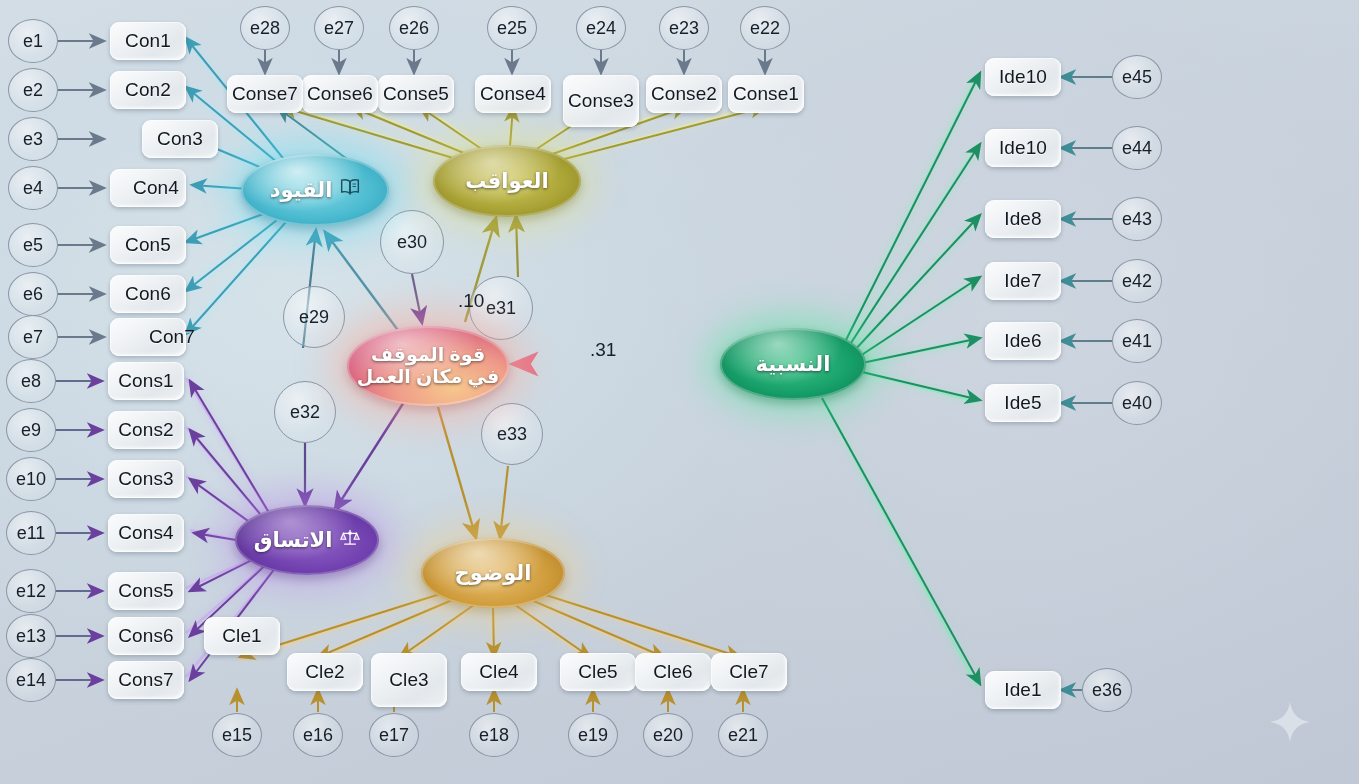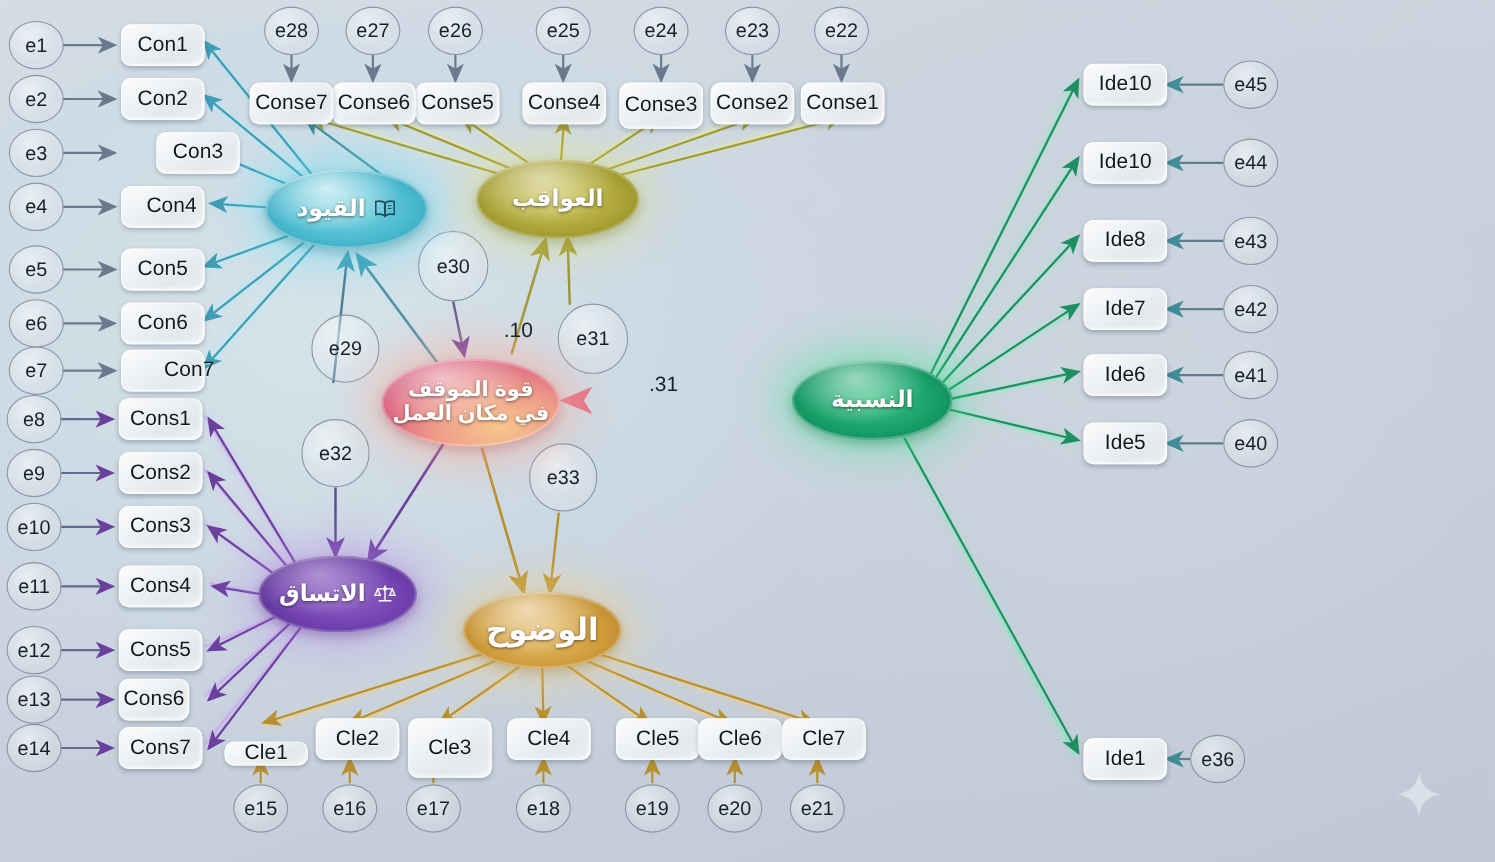--- a/index.html
+++ b/index.html
@@ -39,21 +39,21 @@
   }
   
   .ell{
     border-radius:50%;
     display:flex;align-items:center;justify-content:center;
     text-align:center;color:#ffffff;
     font-weight:bold;direction:rtl;
     text-shadow:0 1px 3px rgba(0,0,0,.55);
     line-height:1.15;
   }
-  .ell .lbl{display:flex;align-items:center;justify-content:center;gap:8px;}
+  .ell .lbl{display:flex;justify-content:center;gap:8px;}
   .ell .ic{display:inline-block;line-height:0;}
 
   #e-qyod{background:
       radial-gradient(ellipse at 38% 24%, rgba(255,255,255,.72) 0%, rgba(255,255,255,0) 52%),
       radial-gradient(ellipse at 50% 50%, #7fd6e4 0%, #49b9cf 58%, #2f96ae 100%);
       box-shadow:0 0 34px 14px rgba(90,225,245,.42), 0 4px 10px rgba(20,60,80,.35),
                  0 0 0 2px rgba(255,255,255,.28) inset;font-size:21px;}
   #e-awaqib{background:
       radial-gradient(ellipse at 40% 24%, rgba(255,255,255,.55) 0%, rgba(255,255,255,0) 55%),
       radial-gradient(ellipse at 50% 50%, #cfc85a 0%, #a9a234 58%, #857f23 100%);
@@ -66,21 +66,21 @@
                  0 0 0 2px rgba(255,255,255,.25) inset;font-size:19px;}
   #e-ittisaq{background:
       radial-gradient(ellipse at 38% 24%, rgba(255,255,255,.42) 0%, rgba(255,255,255,0) 52%),
       radial-gradient(ellipse at 55% 55%, #8e5fc4 0%, #6f3fae 52%, #4a2a7a 100%);
       box-shadow:0 0 34px 14px rgba(186,140,236,.45), 0 4px 10px rgba(45,20,80,.38),
                  0 0 0 2px rgba(255,255,255,.2) inset;font-size:21px;}
   #e-wodoh{background:
       radial-gradient(ellipse at 40% 22%, rgba(255,255,255,.6) 0%, rgba(255,255,255,0) 55%),
       radial-gradient(ellipse at 50% 55%, #e7bc6a 0%, #cf9c3b 55%, #a77722 100%);
       box-shadow:0 0 34px 14px rgba(242,206,130,.45), 0 4px 10px rgba(90,65,10,.32),
-                 0 0 0 2px rgba(255,255,255,.25) inset;font-size:28px;}
+                 0 0 0 2px rgba(255,255,255,.25) inset;font-size:21px;}
   #e-nisbiya{background:
       radial-gradient(ellipse at 40% 22%, rgba(255,255,255,.55) 0%, rgba(255,255,255,0) 52%),
       radial-gradient(ellipse at 50% 50%, #3fc389 0%, #17a06a 55%, #0b7a4c 100%);
       box-shadow:0 0 34px 14px rgba(70,230,150,.42), 0 4px 10px rgba(5,60,35,.36),
                  0 0 0 2px rgba(255,255,255,.25) inset;font-size:21px;}
 
   .plabel{position:absolute;color:#16202b;font-size:19px;}
 
   #sparkle{position:absolute;left:1268px;top:700px;width:44px;height:44px;opacity:.85;}
 </style>
@@ -312,43 +312,43 @@
       <div class="node rect" style="left: 108px; top: 362px; width: 76px; height: 38px;">Cons1</div>
       <div class="node circ" style="left: 6px; top: 359px; width: 50px; height: 44px;">e8</div>
       <div class="node rect" style="left: 108px; top: 411px; width: 76px; height: 38px;">Cons2</div>
       <div class="node circ" style="left: 6px; top: 408px; width: 50px; height: 44px;">e9</div>
       <div class="node rect" style="left: 108px; top: 460px; width: 76px; height: 38px;">Cons3</div>
       <div class="node circ" style="left: 6px; top: 457px; width: 50px; height: 44px;">e10</div>
       <div class="node rect" style="left: 108px; top: 514px; width: 76px; height: 38px;">Cons4</div>
       <div class="node circ" style="left: 6px; top: 511px; width: 50px; height: 44px;">e11</div>
       <div class="node rect" style="left: 108px; top: 572px; width: 76px; height: 38px;">Cons5</div>
       <div class="node circ" style="left: 6px; top: 569px; width: 50px; height: 44px;">e12</div>
-      <div class="node rect" style="left: 108px; top: 617px; width: 64px; height: 38px;">Cons6</div>
+      <div class="node rect" style="left: 108px; top: 617px; width: 76px; height: 38px;">Cons6</div>
       <div class="node circ" style="left: 6px; top: 614px; width: 50px; height: 44px;">e13</div>
       <div class="node rect" style="left: 108px; top: 661px; width: 76px; height: 38px;">Cons7</div>
       <div class="node circ" style="left: 6px; top: 658px; width: 50px; height: 44px;">e14</div>
-      <div class="node rect" style="left: 204px; top: 674px; width: 76px; height: 22px;">Cle1</div>
+      <div class="node rect" style="left: 204px; top: 617px; width: 76px; height: 38px;">Cle1</div>
       <div class="node circ" style="left: 212px; top: 713px; width: 50px; height: 44px;">e15</div>
       <div class="node rect" style="left: 287px; top: 653px; width: 76px; height: 38px;">Cle2</div>
       <div class="node circ" style="left: 293px; top: 713px; width: 50px; height: 44px;">e16</div>
       <div class="node rect" style="left: 371px; top: 653px; width: 76px; height: 54px;">Cle3</div>
       <div class="node circ" style="left: 369px; top: 713px; width: 50px; height: 44px;">e17</div>
       <div class="node rect" style="left: 461px; top: 653px; width: 76px; height: 38px;">Cle4</div>
       <div class="node circ" style="left: 469px; top: 713px; width: 50px; height: 44px;">e18</div>
       <div class="node rect" style="left: 560px; top: 653px; width: 76px; height: 38px;">Cle5</div>
       <div class="node circ" style="left: 568px; top: 713px; width: 50px; height: 44px;">e19</div>
       <div class="node rect" style="left: 635px; top: 653px; width: 76px; height: 38px;">Cle6</div>
       <div class="node circ" style="left: 643px; top: 713px; width: 50px; height: 44px;">e20</div>
       <div class="node rect" style="left: 711px; top: 653px; width: 76px; height: 38px;">Cle7</div>
       <div class="node circ" style="left: 718px; top: 713px; width: 50px; height: 44px;">e21</div>
       <div class="node rect" style="left: 728px; top: 75px; width: 76px; height: 38px;">Conse1</div>
       <div class="node circ" style="left: 740px; top: 6px; width: 50px; height: 44px;">e22</div>
       <div class="node rect" style="left: 646px; top: 75px; width: 76px; height: 38px;">Conse2</div>
       <div class="node circ" style="left: 659px; top: 6px; width: 50px; height: 44px;">e23</div>
-      <div class="node rect" style="left: 563px; top: 75px; width: 76px; height: 42px;">Conse3</div>
+      <div class="node rect" style="left: 563px; top: 75px; width: 76px; height: 52px;">Conse3</div>
       <div class="node circ" style="left: 576px; top: 6px; width: 50px; height: 44px;">e24</div>
       <div class="node rect" style="left: 475px; top: 75px; width: 76px; height: 38px;">Conse4</div>
       <div class="node circ" style="left: 487px; top: 6px; width: 50px; height: 44px;">e25</div>
       <div class="node rect" style="left: 378px; top: 75px; width: 76px; height: 38px;">Conse5</div>
       <div class="node circ" style="left: 389px; top: 6px; width: 50px; height: 44px;">e26</div>
       <div class="node rect" style="left: 302px; top: 75px; width: 76px; height: 38px;">Conse6</div>
       <div class="node circ" style="left: 314px; top: 6px; width: 50px; height: 44px;">e27</div>
       <div class="node rect" style="left: 227px; top: 75px; width: 76px; height: 38px;">Conse7</div>
       <div class="node circ" style="left: 240px; top: 6px; width: 50px; height: 44px;">e28</div>
       <div class="node rect" style="left: 985px; top: 58px; width: 76px; height: 38px;">Ide10</div>
@@ -360,21 +360,21 @@
       <div class="node rect" style="left: 985px; top: 262px; width: 76px; height: 38px;">Ide7</div>
       <div class="node circ" style="left: 1112px; top: 259px; width: 50px; height: 44px;">e42</div>
       <div class="node rect" style="left: 985px; top: 322px; width: 76px; height: 38px;">Ide6</div>
       <div class="node circ" style="left: 1112px; top: 319px; width: 50px; height: 44px;">e41</div>
       <div class="node rect" style="left: 985px; top: 384px; width: 76px; height: 38px;">Ide5</div>
       <div class="node circ" style="left: 1112px; top: 381px; width: 50px; height: 44px;">e40</div>
       <div class="node rect" style="left: 985px; top: 671px; width: 76px; height: 38px;">Ide1</div>
       <div class="node circ" style="left: 1082px; top: 668px; width: 50px; height: 44px;">e36</div>
       <div class="node circ" style="left: 283px; top: 286px; width: 62px; height: 62px;">e29</div>
       <div class="node circ" style="left: 380px; top: 210px; width: 64px; height: 64px;">e30</div>
-      <div class="node circ" style="left: 507px; top: 276px; width: 64px; height: 64px;">e31</div>
+      <div class="node circ" style="left: 469px; top: 276px; width: 64px; height: 64px;">e31</div>
       <div class="node circ" style="left: 274px; top: 381px; width: 62px; height: 62px;">e32</div>
       <div class="node circ" style="left: 481px; top: 403px; width: 62px; height: 62px;">e33</div>
       <div class="node ell" id="e-qyod" style="left: 241px; top: 154px; width: 148px; height: 72px;">
         <span class="lbl">
           <span class="ic"><svg width="20" height="17" viewBox="0 0 24 20">
               <path d="M12 4C9.5 1.8 6 1.6 2 2.4v14.2c4-.8 7.5-.6 10 1.6V4z" fill="none" stroke="#1d4e5c" stroke-width="1.7"></path>
               <path d="M12 4c2.5-2.2 6-2.4 10-1.6v14.2c-4-.8-7.5-.6-10 1.6V4z" fill="none" stroke="#1d4e5c" stroke-width="1.7"></path>
               <path d="M12 4v14.2" stroke="#1d4e5c" stroke-width="1.5"></path>
               <path d="M15 7h4M15 10h4" stroke="#1d4e5c" stroke-width="1.1"></path>
             </svg></span>

